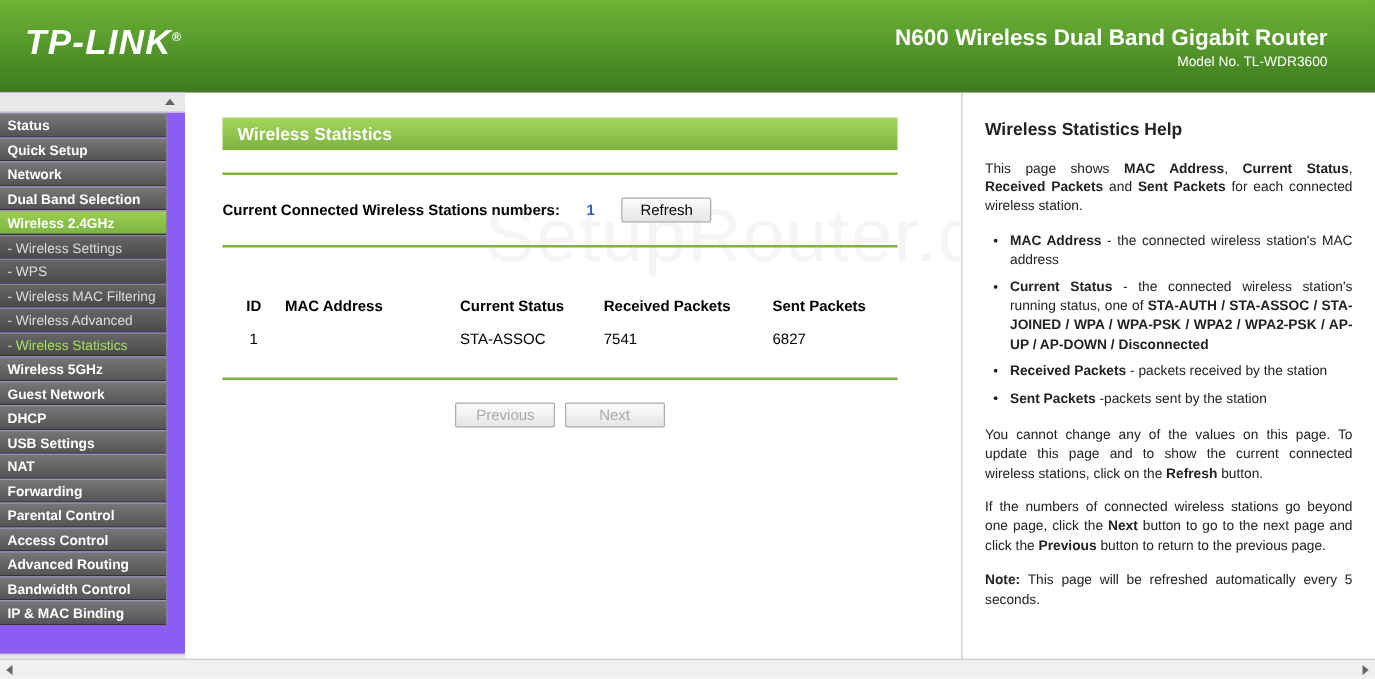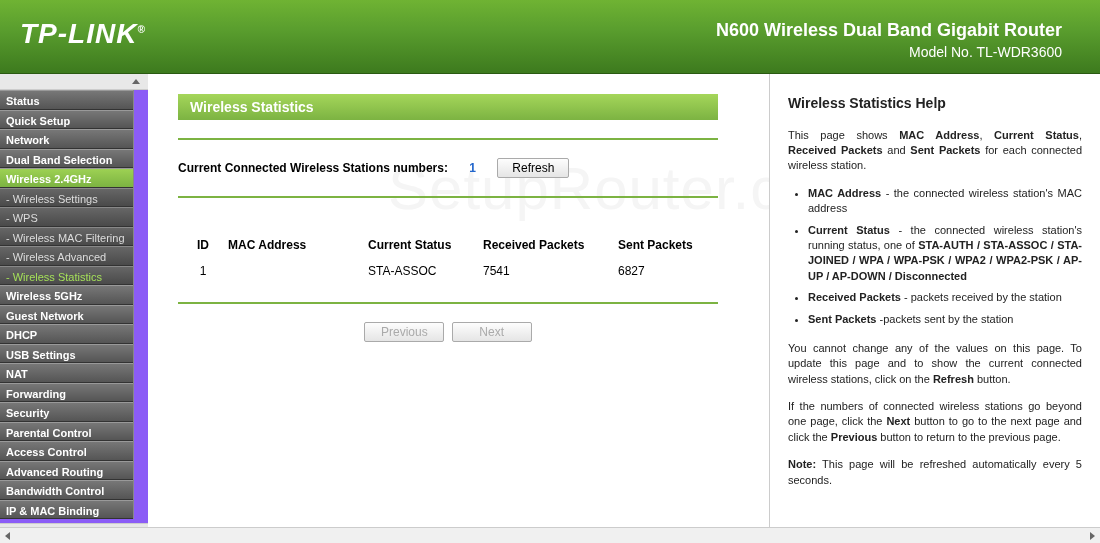--- a/index.html
+++ b/index.html
@@ -2,21 +2,21 @@
 <html><head>
 <meta charset="utf-8">
 <style>
 * { box-sizing: border-box; margin: 0; padding: 0; }
 body { font-family: Arial, sans-serif; font-size: 12px; width: 1100px; height: 543px; overflow: hidden; background: #fff; }
 
 .header { height: 74px; background: linear-gradient(to bottom, #6fb333 0%, #5a9e2e 40%, #3d7a1e 100%); position: relative; border-bottom: 1px solid #2a5a12; }
 .logo { position: absolute; left: 20px; top: 18px; color: #fff; font-size: 28px; font-weight: bold; letter-spacing: 1px; font-style: italic; }
 .logo-r { font-size: 10px; vertical-align: super; }
 .product-title { position: absolute; right: 38px; top: 20px; color: #fff; font-size: 18px; font-weight: bold; }
-.product-model { position: absolute; right: 38px; top: 44px; color: #fff; font-size: 14px; }
+.product-model { position: absolute; right: 38px; top: 44px; color: #fff; font-size: 11px; }
 
 .main-wrap { display: flex; height: 465px; }
 
 .sidebar-wrap { width: 148px; position: relative; background: #8b5cf6; }
 .scroll-up { height: 16px; background: #e8e8e8; text-align: center; cursor: pointer; border-bottom: 1px solid #ccc; position: relative; }
 .scroll-up::after { content: ''; position: absolute; left: 132px; top: 5px; border-left: 4px solid transparent; border-right: 4px solid transparent; border-bottom: 5px solid #666; }
 .scroll-down { height: 16px; background: #e8e8e8; text-align: center; cursor: pointer; border-top: 1px solid #ccc; position: absolute; bottom: 0; width: 100%; }
 .scroll-down::after { content: ''; position: absolute; left: 132px; top: 5px; border-left: 4px solid transparent; border-right: 4px solid transparent; border-top: 5px solid #666; }
 
 .sidebar { width: 134px; border-right: 1px solid #888; overflow: hidden; }
@@ -83,21 +83,20 @@
         <div class="nav-sub"><span class="dash">-</span>WPS</div>
         <div class="nav-sub"><span class="dash">-</span>Wireless MAC Filtering</div>
         <div class="nav-sub"><span class="dash">-</span>Wireless Advanced</div>
         <div class="nav-sub active"><span class="dash">-</span>Wireless Statistics</div>
         <div class="nav-item">Wireless 5GHz</div>
         <div class="nav-item">Guest Network</div>
         <div class="nav-item">DHCP</div>
         <div class="nav-item">USB Settings</div>
         <div class="nav-item">NAT</div>
         <div class="nav-item">Forwarding</div>
-        <div class="nav-item">Security</div>
         <div class="nav-item">Parental Control</div>
         <div class="nav-item">Access Control</div>
         <div class="nav-item">Advanced Routing</div>
         <div class="nav-item">Bandwidth Control</div>
         <div class="nav-item">IP &amp; MAC Binding</div>
       </div>
     <div class="scroll-down"></div>
   </div>
 
   <div class="content">

